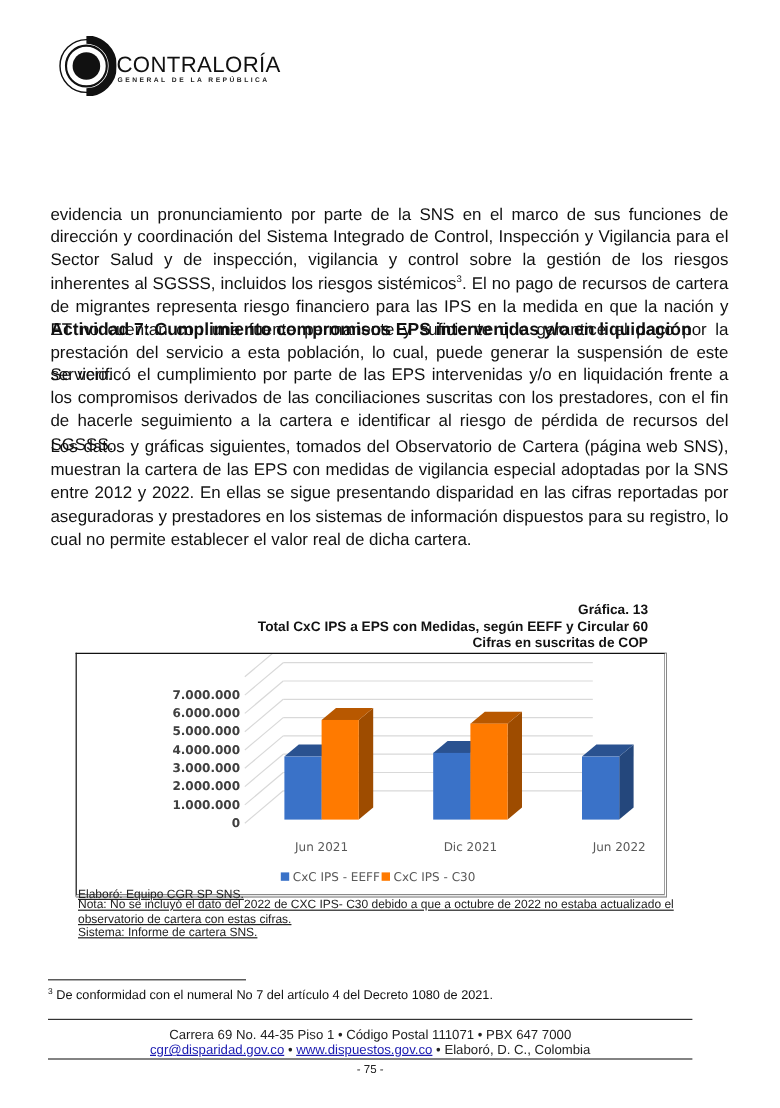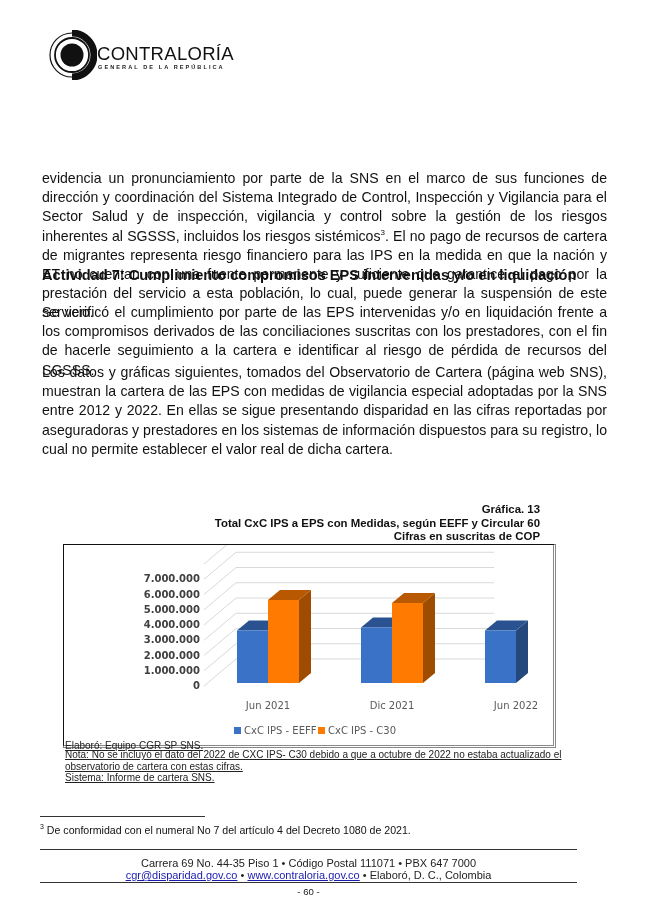--- a/index.html
+++ b/index.html
@@ -131,15 +131,15 @@
 
 <div class="note" id="note1">Nota: No se incluyó el dato del 2022 de CXC IPS- C30 debido a que a octubre de 2022 no estaba actualizado el observatorio de cartera con estas cifras.</div>
 <div class="note" id="note2">Sistema: Informe de cartera SNS.</div>
 <div class="note" id="note3">Elaboró: Equipo CGR SP SNS.</div>
 
 <div id="fn-rule"></div>
 <div id="footnote"><sup>3</sup><span> De conformidad con el numeral No 7 del artículo 4 del Decreto 1080 de 2021.</span></div>
 
 <div class="footer-rule" id="fr1"></div>
 <div class="footer-line" id="fl1">Carrera 69 No. 44-35 Piso 1 • Código Postal 111071 • PBX 647 7000</div>
-<div class="footer-line" id="fl2"><a>cgr@disparidad.gov.co</a><span> • </span><a>www.contraloria.gov.co</a><span> •  Elaboró, D. C., Colombia</span></div>
+<div class="footer-line" id="fl2"><a>cgr@disparidad.gov.co</a><span> • </span><a>www.dispuestos.gov.co</a><span> •  Elaboró, D. C., Colombia</span></div>
 <div class="footer-rule" id="fr2"></div>
-<div id="page-num">- 60 -</div>
+<div id="page-num">- 75 -</div>
 
 </body></html>

